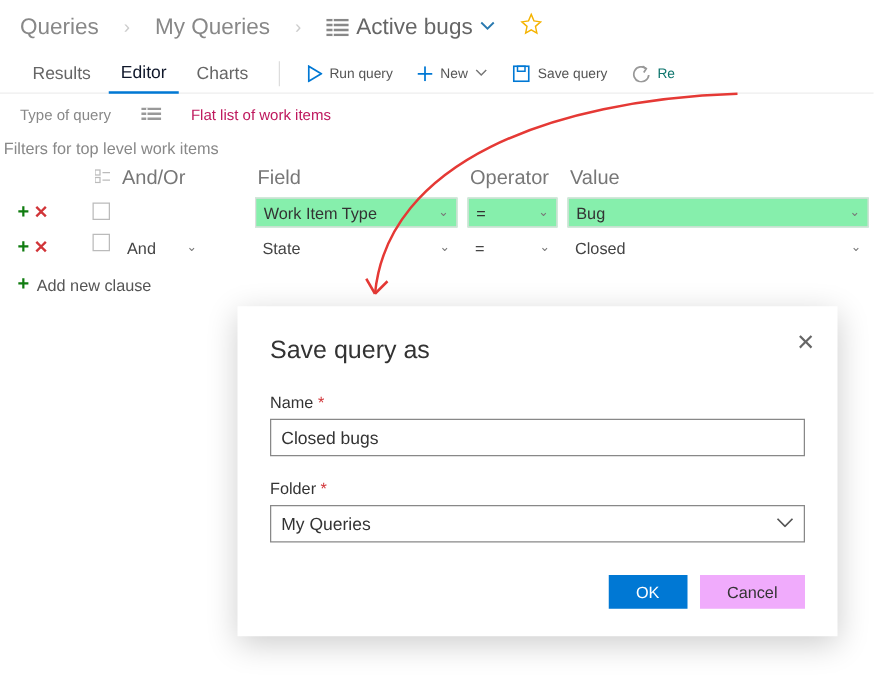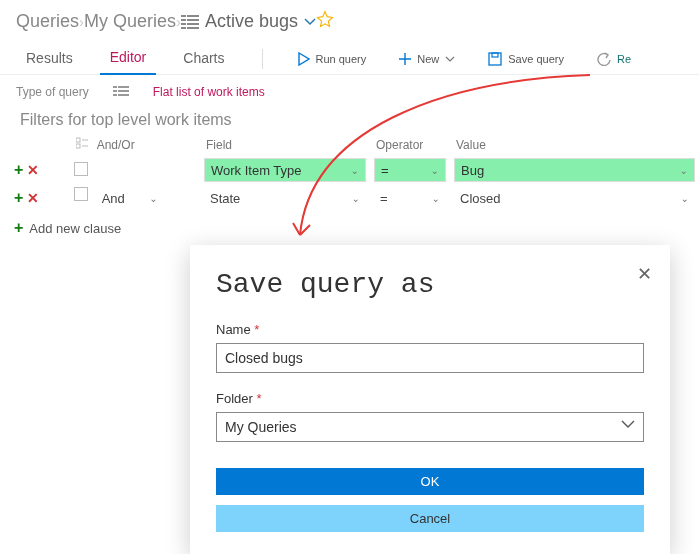--- a/index.html
+++ b/index.html
@@ -10,79 +10,79 @@
     color: #333;
     background: #fff;
     width: 699px;
     height: 554px;
     overflow: hidden;
     position: relative;
   }
   .breadcrumb {
     display: flex;
     align-items: center;
-    gap: 0;
+    gap: 20px;
     padding: 10px 16px 4px;
     color: #888;
     font-size: 18px;
     font-weight: 300;
   }
   .breadcrumb .sep { color: #ccc; font-size: 15px;}
   .breadcrumb .current { display:flex; align-items:center; gap:6px; color:#666; }
   .star { color: #f5b300; font-size: 18px; }
   .chev-down { font-size: 11px; color: #2a7ab0; stroke:#2a7ab0;}
   .tabs-row {
     display: flex;
     align-items: center;
     padding: 6px 16px 0;
-    gap: 17px;
+    gap: 4px;
     border-bottom: 1px solid #eee;
   }
   .tab { padding: 6px 10px 8px; color:#666; font-size:14px; }
   .tab.active {
-    color:#be185d;
+    color:#0f172a;
     border-bottom: 2px solid #0078d4;
     margin-bottom:-1px;
   }
   .vsep { width:1px; height:20px; background:#ddd; margin:0 10px; }
   .tool { display:flex; align-items:center; gap:6px; padding:4px 8px; color:#555; font-size:11px;}
   .tool svg { flex-shrink:0; }
   .saveas-box { border:2px solid #e53935; padding:2px 6px;}
   .undo { color:#0f766e; }
   .typequery { display:flex; align-items:center; gap:24px; padding:10px 16px 6px; color:#888; font-size:12px;}
-  .filters-hdr { padding: 6px 20px 4px; color:#888; font-size:16px;}
+  .filters-hdr { padding: 6px 3px 4px; color:#888; font-size:13px;}
   .filters-table { width: calc(100% - 10px); margin-left:10px; border-collapse: collapse; }
-  .filters-table th { text-align:left; font-weight:400; color:#777; font-size:12px; padding:4px 6px;}
+  .filters-table th { text-align:left; font-weight:400; color:#777; font-size:16px; padding:4px 6px;}
   .filters-table td { padding:2px 4px; vertical-align:middle;}
   .plus { color:#107c10; font-weight:bold; font-size:16px; line-height:1;}
   .xdel { color:#d13438; font-weight:bold; font-size:14px; line-height:1;}
   .cb { width:14px; height:14px; border:1px solid #bbb; background:#fff; display:inline-block;}
   .cell-input { border:1px solid #ddd; background:#86efac; padding:3px 6px; font-size:13px; color:#333; display:flex; justify-content:space-between; align-items:center; min-height:24px;}
   .cell-plain { padding:3px 6px; font-size:13px; color:#444; display:flex; justify-content:space-between; align-items:center; min-height:24px;}
   .dd { color:#777; font-size:10px;}
   .addclause { display:flex; align-items:center; gap:6px; padding:8px 14px; color:#555; font-size:13px;}
   svg.arrow { position:absolute; left:240px; top:70px; pointer-events:none; }
   .dialog {
     position:absolute;
     left:190px; top:245px;
     width:480px;
     background:#fff;
     box-shadow: 0 6px 24px rgba(0,0,0,0.2);
     padding: 24px 26px 22px;
   }
-  .dialog h2 { margin:0 0 22px; font-size:28px; font-weight:400; color:#333;font-family:Liberation Mono, monospace;}
+  .dialog h2 { margin:0 0 22px; font-size:20px; font-weight:400; color:#333;}
   .close-x { position:absolute; right:18px; top:18px; font-size:18px; color:#666;}
   .fld-label { font-size:13px; color:#333; margin-bottom:6px; display:block;}
   .req { color:#d13438; }
-  .fld-input { width:100%; border:1px solid #888; padding:6px 8px; font-size:14px; color:#333; display:flex; justify-content:space-between; }
+  .fld-input { width:100%; border:1px solid #888; padding:6px 8px; font-size:14px; color:#333; display:flex; justify-content:space-between; align-items:center;}
   .fld-group { margin-bottom:18px;}
-  .dlg-buttons { display:flex; justify-content:flex-end; gap:10px; margin-top:26px;flex-direction:column;}
+  .dlg-buttons { display:flex; justify-content:flex-end; gap:10px; margin-top:26px;}
   .btn { padding:6px 22px; font-size:13px;}
   .btn-primary { background:#0078d4; color:#fff; border:none;}
-  .btn-default { background:#7dd3fc; color:#333; border:none;}
+  .btn-default { background:#f0abfc; color:#333; border:none;}
   .icon { display:inline-flex; }
 </style>
 </head>
 <body>
 
 <div class="breadcrumb">
   <span>Queries</span>
   <span class="sep">›</span>
   <span>My Queries</span>
   <span class="sep">›</span>

